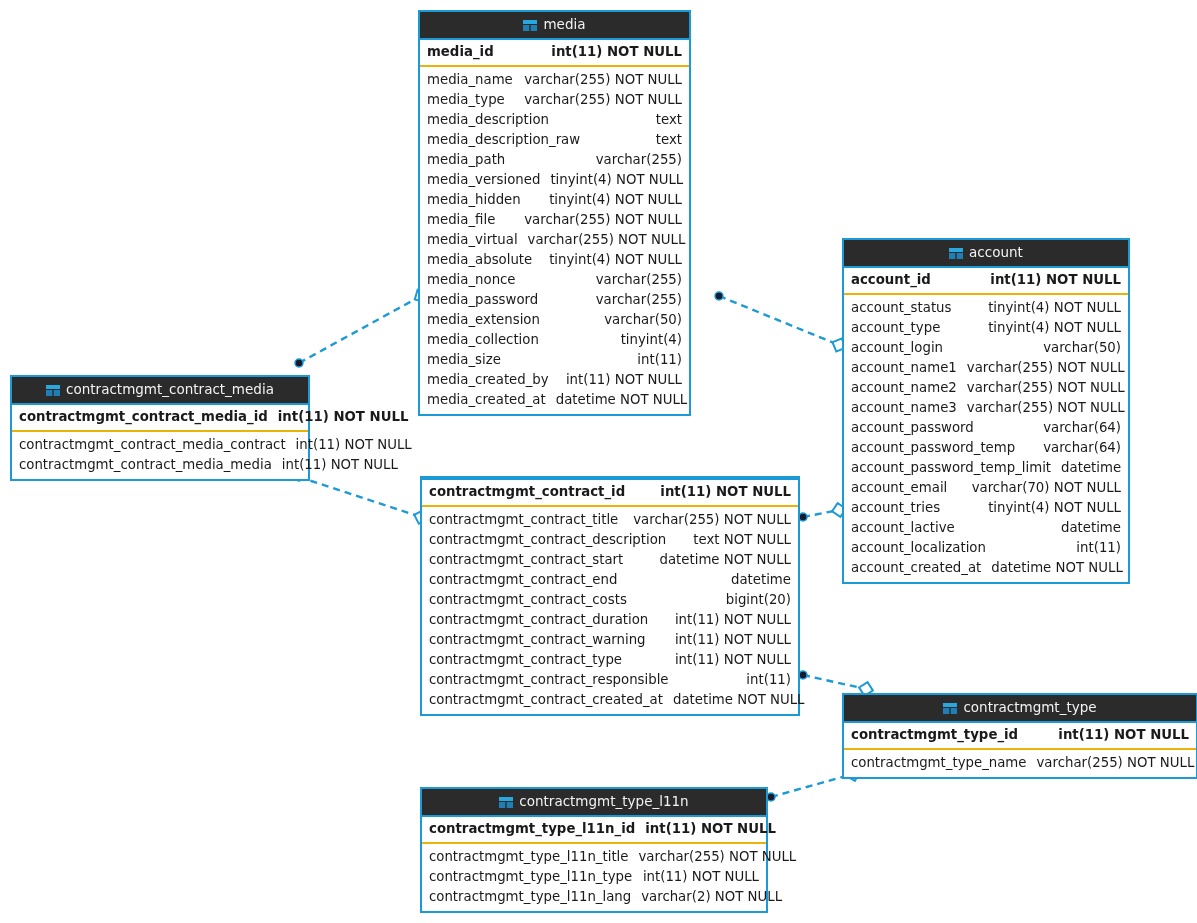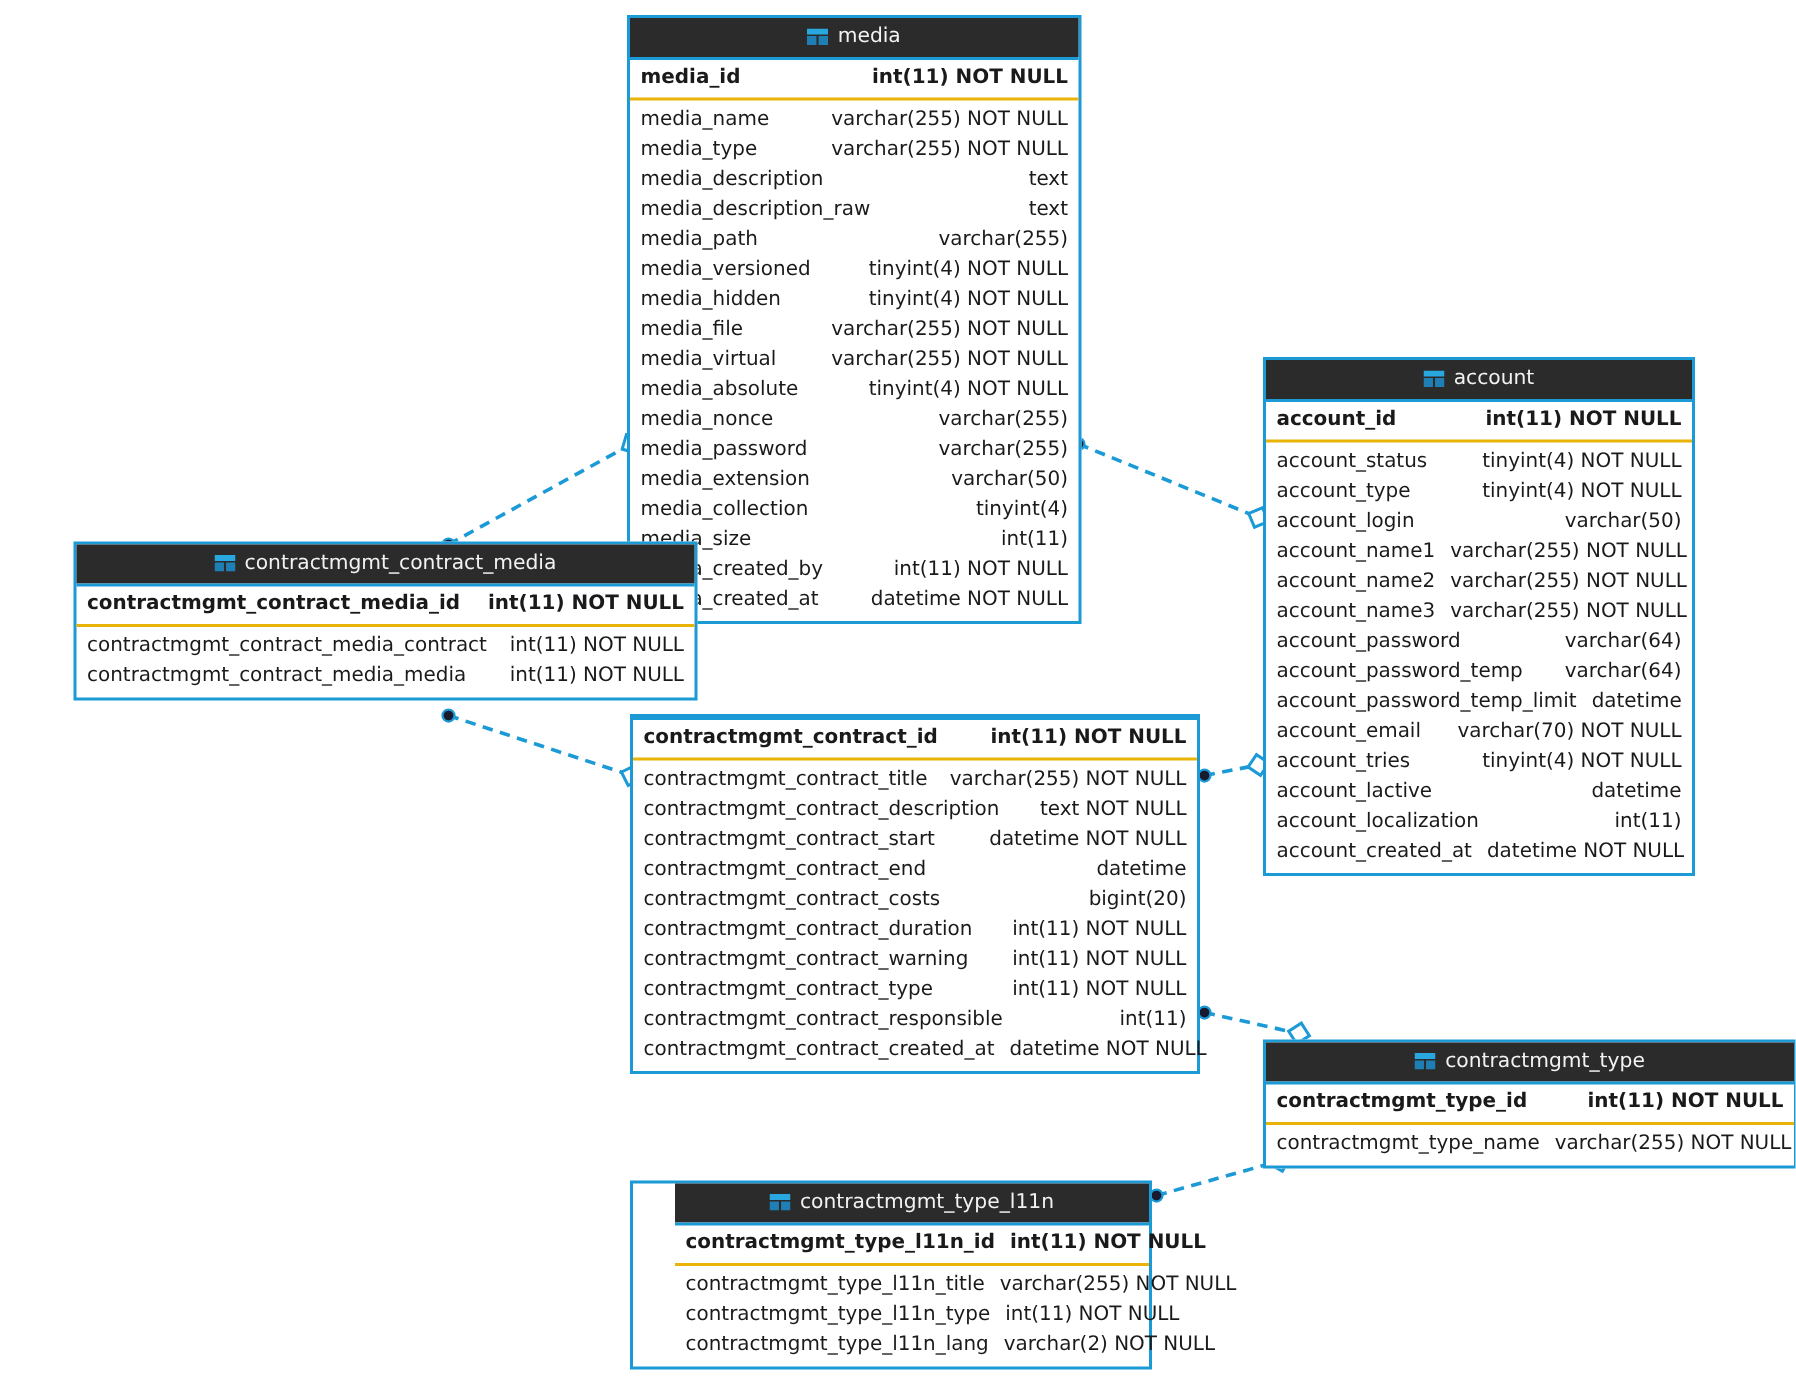--- a/index.html
+++ b/index.html
@@ -87,26 +87,26 @@
 
   .col-name { text-align: left; }
   .col-type { text-align: center; }
 
   .cols-body {
     padding-top: 3px;
     padding-bottom: 4px;
   }
 
   
-  #ent-media                     { left: 418px; top: 10px;  width: 303px; }
+  #ent-media                     { left: 418px; top: 10px;  width: 273px; }
   #ent-account                   { left: 842px; top: 238px; width: 288px; }
-  #ent-contract-media            { left: 10px;  top: 361px; width: 416px; margin-left: 39px; }
+  #ent-contract-media            { left: 10px;  top: 375px; width: 300px; }
   #ent-contract                  { left: 420px; top: 476px; width: 380px; }
   #ent-type                      { left: 842px; top: 693px; width: 356px; }
-  #ent-type-l11n                 { left: 420px; top: 787px; width: 348px; padding-left: 28px; }
+  #ent-type-l11n                 { left: 420px; top: 787px; width: 348px; }
 </style>
 </head>
 <body>
 
 <div id="canvas">
 
   <svg class="edge-layer" id="edge-layer" width="1197" height="923" viewBox="0 0 1197 923" xmlns="http://www.w3.org/2000/svg">
       <g>
         <line x1="299" y1="363" x2="421" y2="296" stroke="#1b9ad6" stroke-width="2.4" stroke-dasharray="7 5"></line>
         <circle cx="299" cy="363" r="4" fill="#1a1a2e" stroke="#1b9ad6" stroke-width="1.5"></circle>

